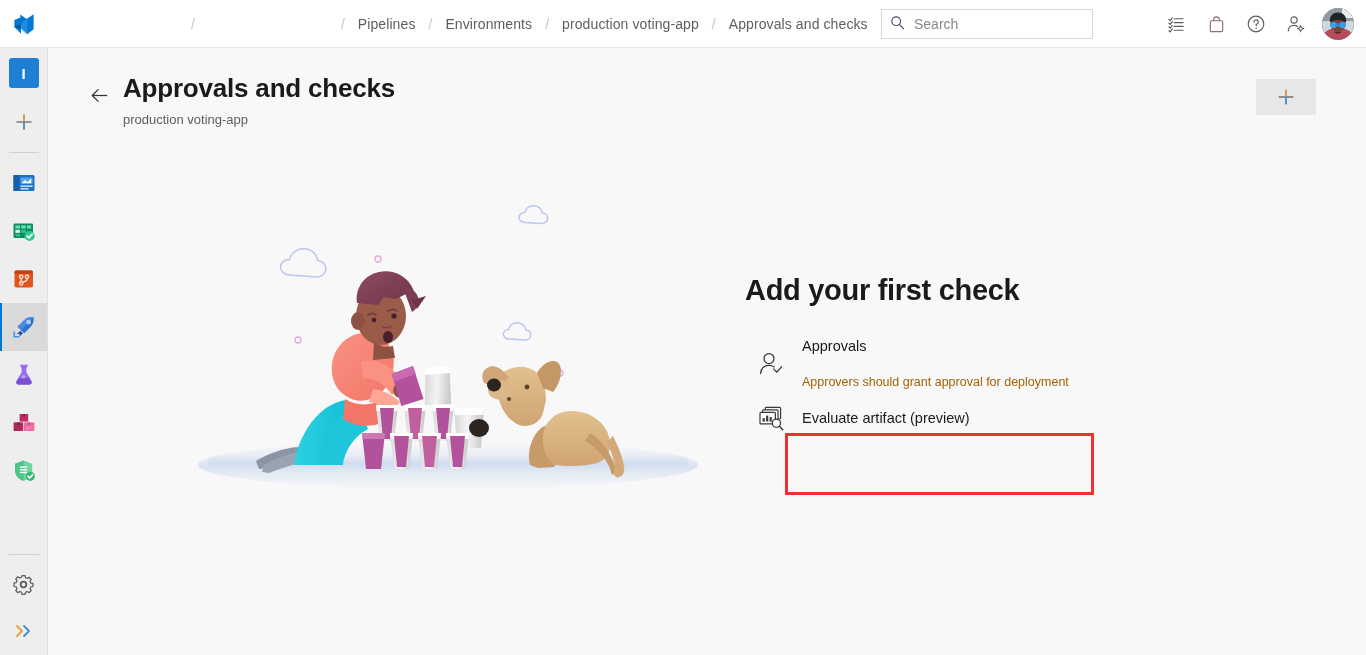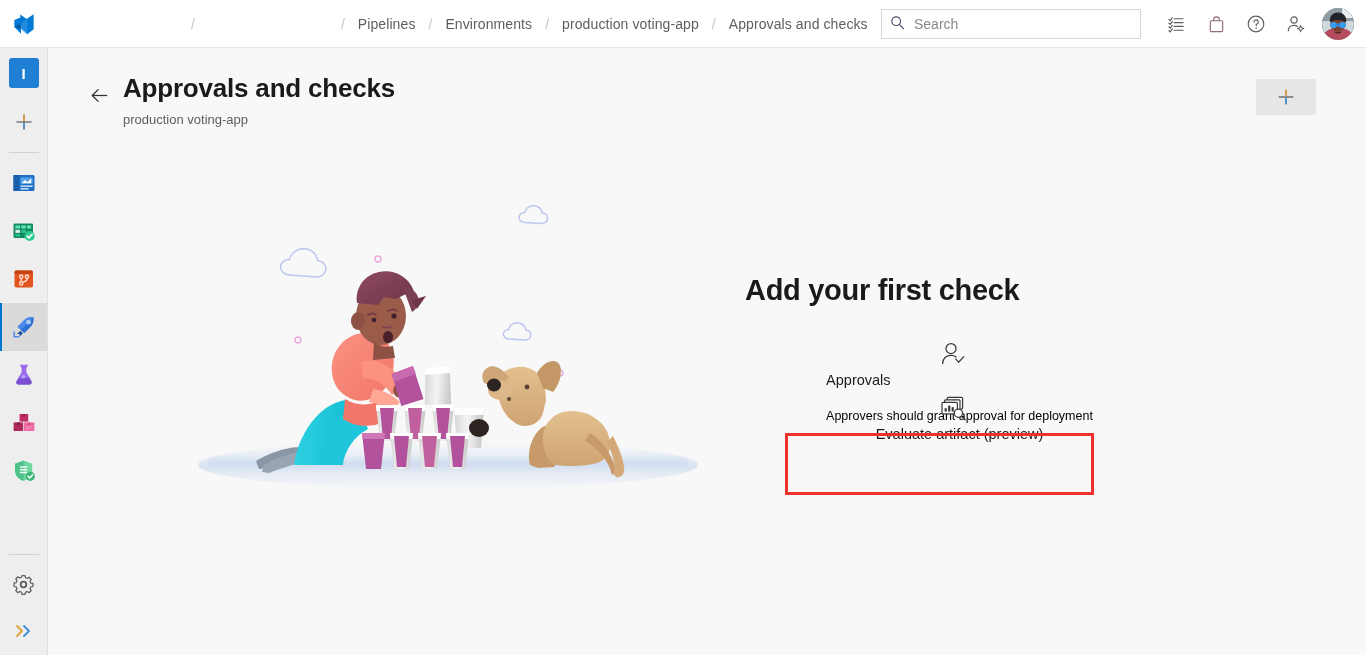--- a/index.html
+++ b/index.html
@@ -77,21 +77,21 @@
   .crumb-sep {
     font-size: 14px;
     color: #c8c6c4;
     padding: 0 9px;
     user-select: none;
   }
   .search-box {
     position: absolute;
     left: 881px;
     top: 9px;
-    width: 260px;
+    width: 212px;
     height: 30px;
     border: 1px solid #d6d6d6;
     background: #fff;
     box-sizing: border-box;
     display: flex;
     align-items: center;
     padding: 0 8px;
   }
   .search-box .ph {
     font-size: 14px;
@@ -245,39 +245,38 @@
   .check-list {
     margin-top: 30px;
   }
   .check-item {
     display: flex;
     align-items: center;
     height: 54px;
     padding-left: 9px;
     box-sizing: border-box;
     position: relative;
-    flex-direction: column;
   }
   .check-item .ci-icon {
     width: 34px;
     height: 34px;
     flex: 0 0 auto;
     display: flex;
     align-items: center;
     justify-content: center;
     margin-right: 14px;
   }
   .ci-title {
     font-size: 14.5px;
     color: #1b1a19;
     line-height: 19px;
   }
   .ci-desc {
     font-size: 12.5px;
-    color: #000000;
+    color: #a16207;
     line-height: 17px;
     margin-top: 18px;
   }
   .hl-box {
     position: absolute;
     left: 737px;
     top: 385px;
     width: 309px;
     height: 62px;
     border: 3px solid #f23030;

